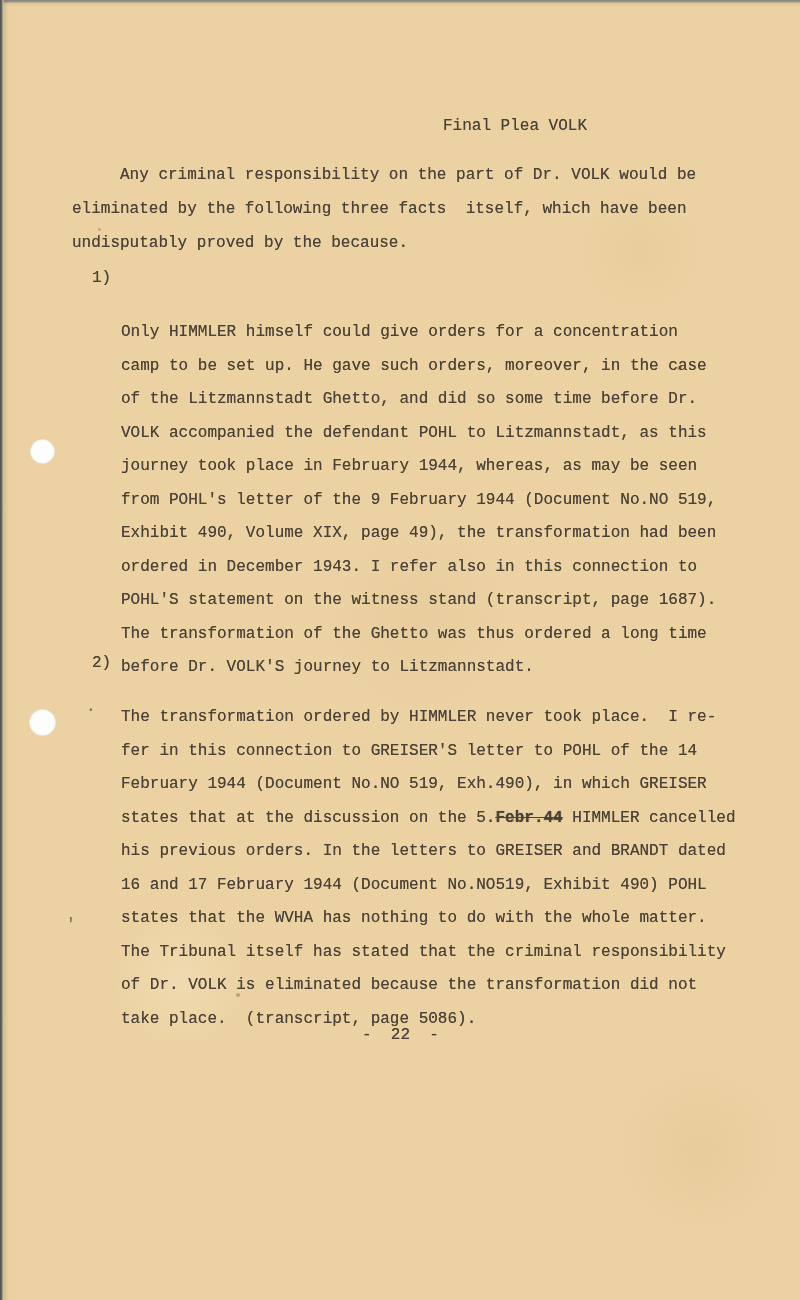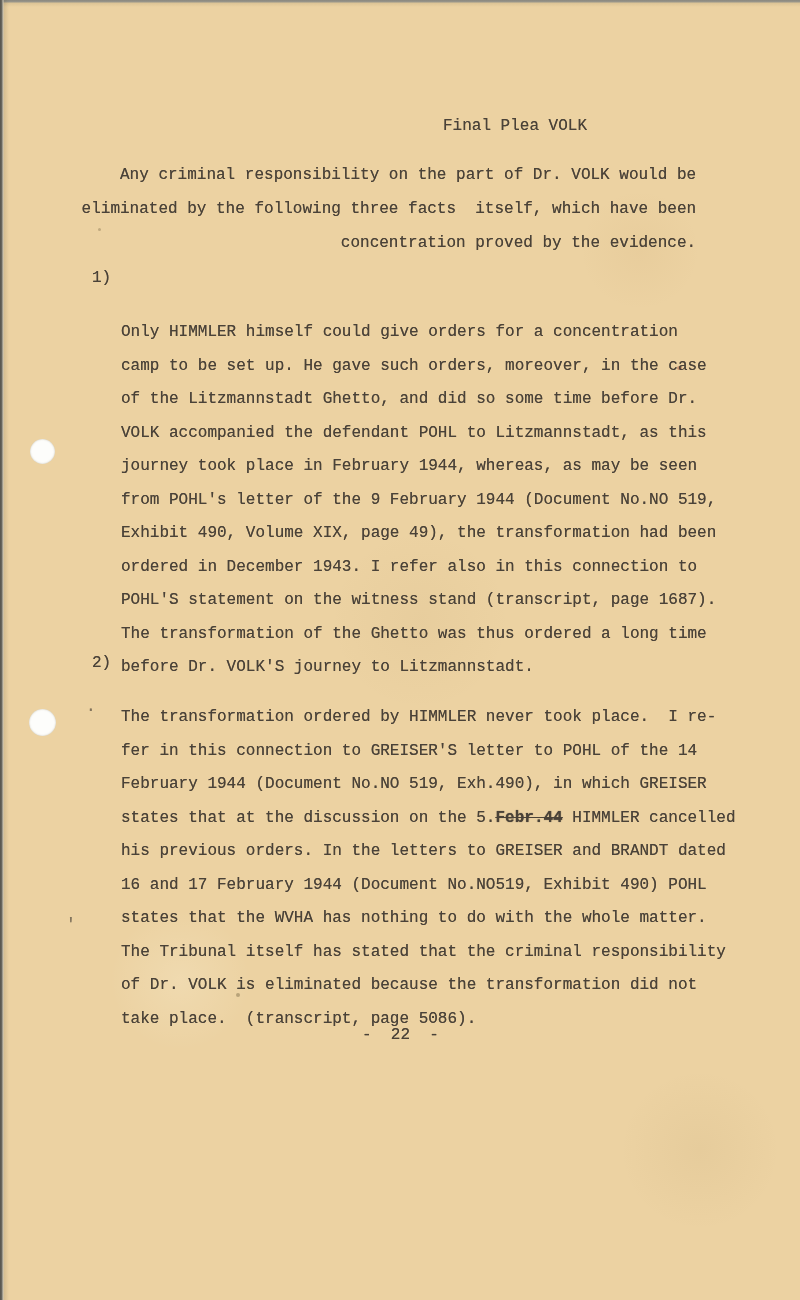--- a/index.html
+++ b/index.html
@@ -25,21 +25,21 @@
 
   .ink {
     color: #4a4238;
     font-size: 16px;
     text-shadow: 0 0 0.6px rgba(74, 66, 56, 0.75);
     white-space: pre;
   }
 
   .title { position: absolute; left: 443px; top: 114px; line-height: 24px; }
 
-  .intro { position: absolute; left: 72px; top: 158px; text-align: right; }
+  .intro { position: absolute; left: 72px; top: 158px; }
   .intro .line { height: 34px; line-height: 34px; }
   .intro .line:first-child { padding-left: 48px; }
 
   .item { position: absolute; left: 92px; }
   .item-number { position: absolute; left: 0; top: 0; height: 33.5px; line-height: 33.5px; }
   .item-body { margin-left: 29px; }
   .item-body .line { height: 33.5px; line-height: 33.5px; }
   #item-1 { top: 262px; }
   #item-2 { top: 647px; }
 
@@ -80,21 +80,21 @@
 
   <div class="hole" id="hole-top"></div>
   <div class="hole" id="hole-bottom"></div>
 
   <div class="speck" id="speck-1"></div>
   <div class="speck" id="speck-2"></div>
   <div class="speck" id="speck-3"></div>
 
   <div class="ink title">Final Plea VOLK</div>
 
-  <div class="ink intro" id="intro"><div class="line">Any criminal responsibility on the part of Dr. VOLK would be</div><div class="line">eliminated by the following three facts  itself, which have been</div><div class="line">concentration proved by the evidence.</div></div>
+  <div class="ink intro" id="intro"><div class="line">Any criminal responsibility on the part of Dr. VOLK would be</div><div class="line">eliminated by the following three facts  itself, which have been</div><div class="line">undisputably proved by the because.</div></div>
 
   <div class="ink item" id="item-1">
     <span class="item-number">1)</span>
     <div class="item-body" id="item-body-0"><div class="line"><span>Only HIMMLER himself could give orders for a concentration</span></div><div class="line"><span>camp to be set up. He gave such orders, moreover, in the case</span></div><div class="line"><span>of the Litzmannstadt Ghetto, and did so some time before Dr.</span></div><div class="line"><span>VOLK accompanied the defendant POHL to Litzmannstadt, as this</span></div><div class="line"><span>journey took place in February 1944, whereas, as may be seen</span></div><div class="line"><span>from POHL's letter of the 9 February 1944 (Document No.NO 519,</span></div><div class="line"><span>Exhibit 490, Volume XIX, page 49), the transformation had been</span></div><div class="line"><span>ordered in December 1943. I refer also in this connection to</span></div><div class="line"><span>POHL'S statement on the witness stand (transcript, page 1687).</span></div><div class="line"><span>The transformation of the Ghetto was thus ordered a long time</span></div><div class="line"><span>before Dr. VOLK'S journey to Litzmannstadt.</span></div></div>
   </div>
 
   <div class="ink item" id="item-2">
     <span class="item-number">2)</span>
     <div class="item-body" id="item-body-1"><div class="line"><span class="u">The transformation ordered by HIMMLER never took place. </span><span> I re-</span></div><div class="line"><span>fer in this connection to GREISER'S letter to POHL of the 14</span></div><div class="line"><span>February 1944 (Document No.NO 519, Exh.490), in which GREISER</span></div><div class="line"><span>states that at the discussion on the 5.</span><span class="b">Febr.44</span><span> HIMMLER cancelled</span></div><div class="line"><span>his previous orders. In the letters to GREISER and BRANDT dated</span></div><div class="line"><span>16 and 17 February 1944 (Document No.NO519, Exhibit 490) POHL</span></div><div class="line"><span>states that the WVHA has nothing to do with the whole matter.</span></div><div class="line"><span class="u">The Tribunal itself has stated that the criminal responsibility</span></div><div class="line"><span class="u">of Dr. VOLK is eliminated because the transformation did not </span></div><div class="line"><span class="u">take place.</span><span>  (transcript, page 5086).</span></div></div>
   </div>

